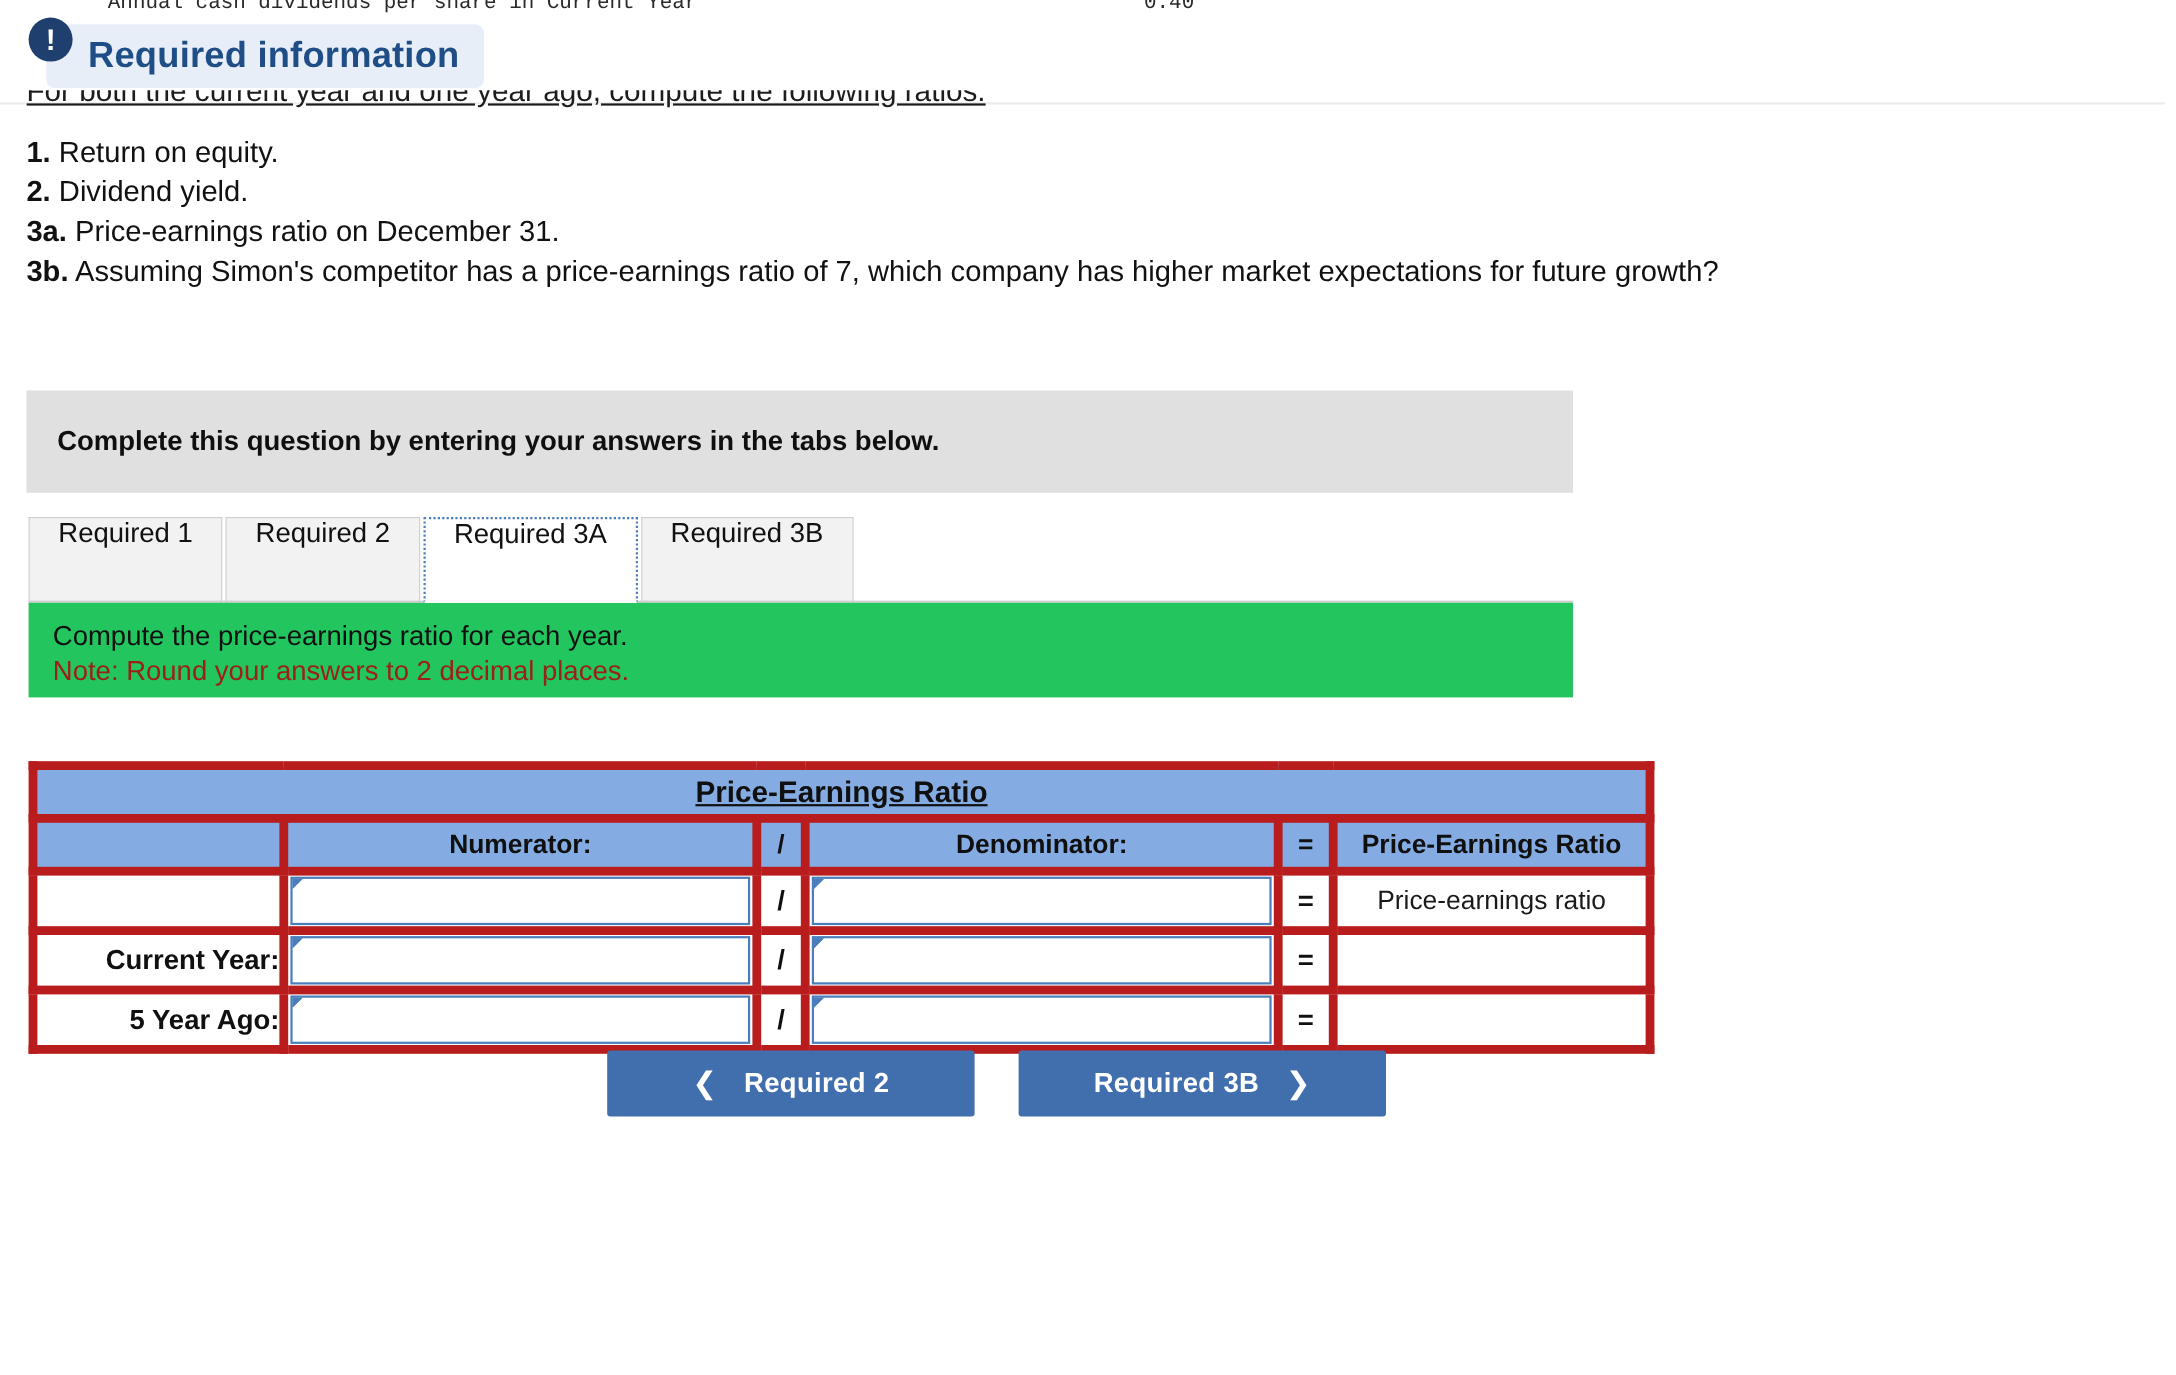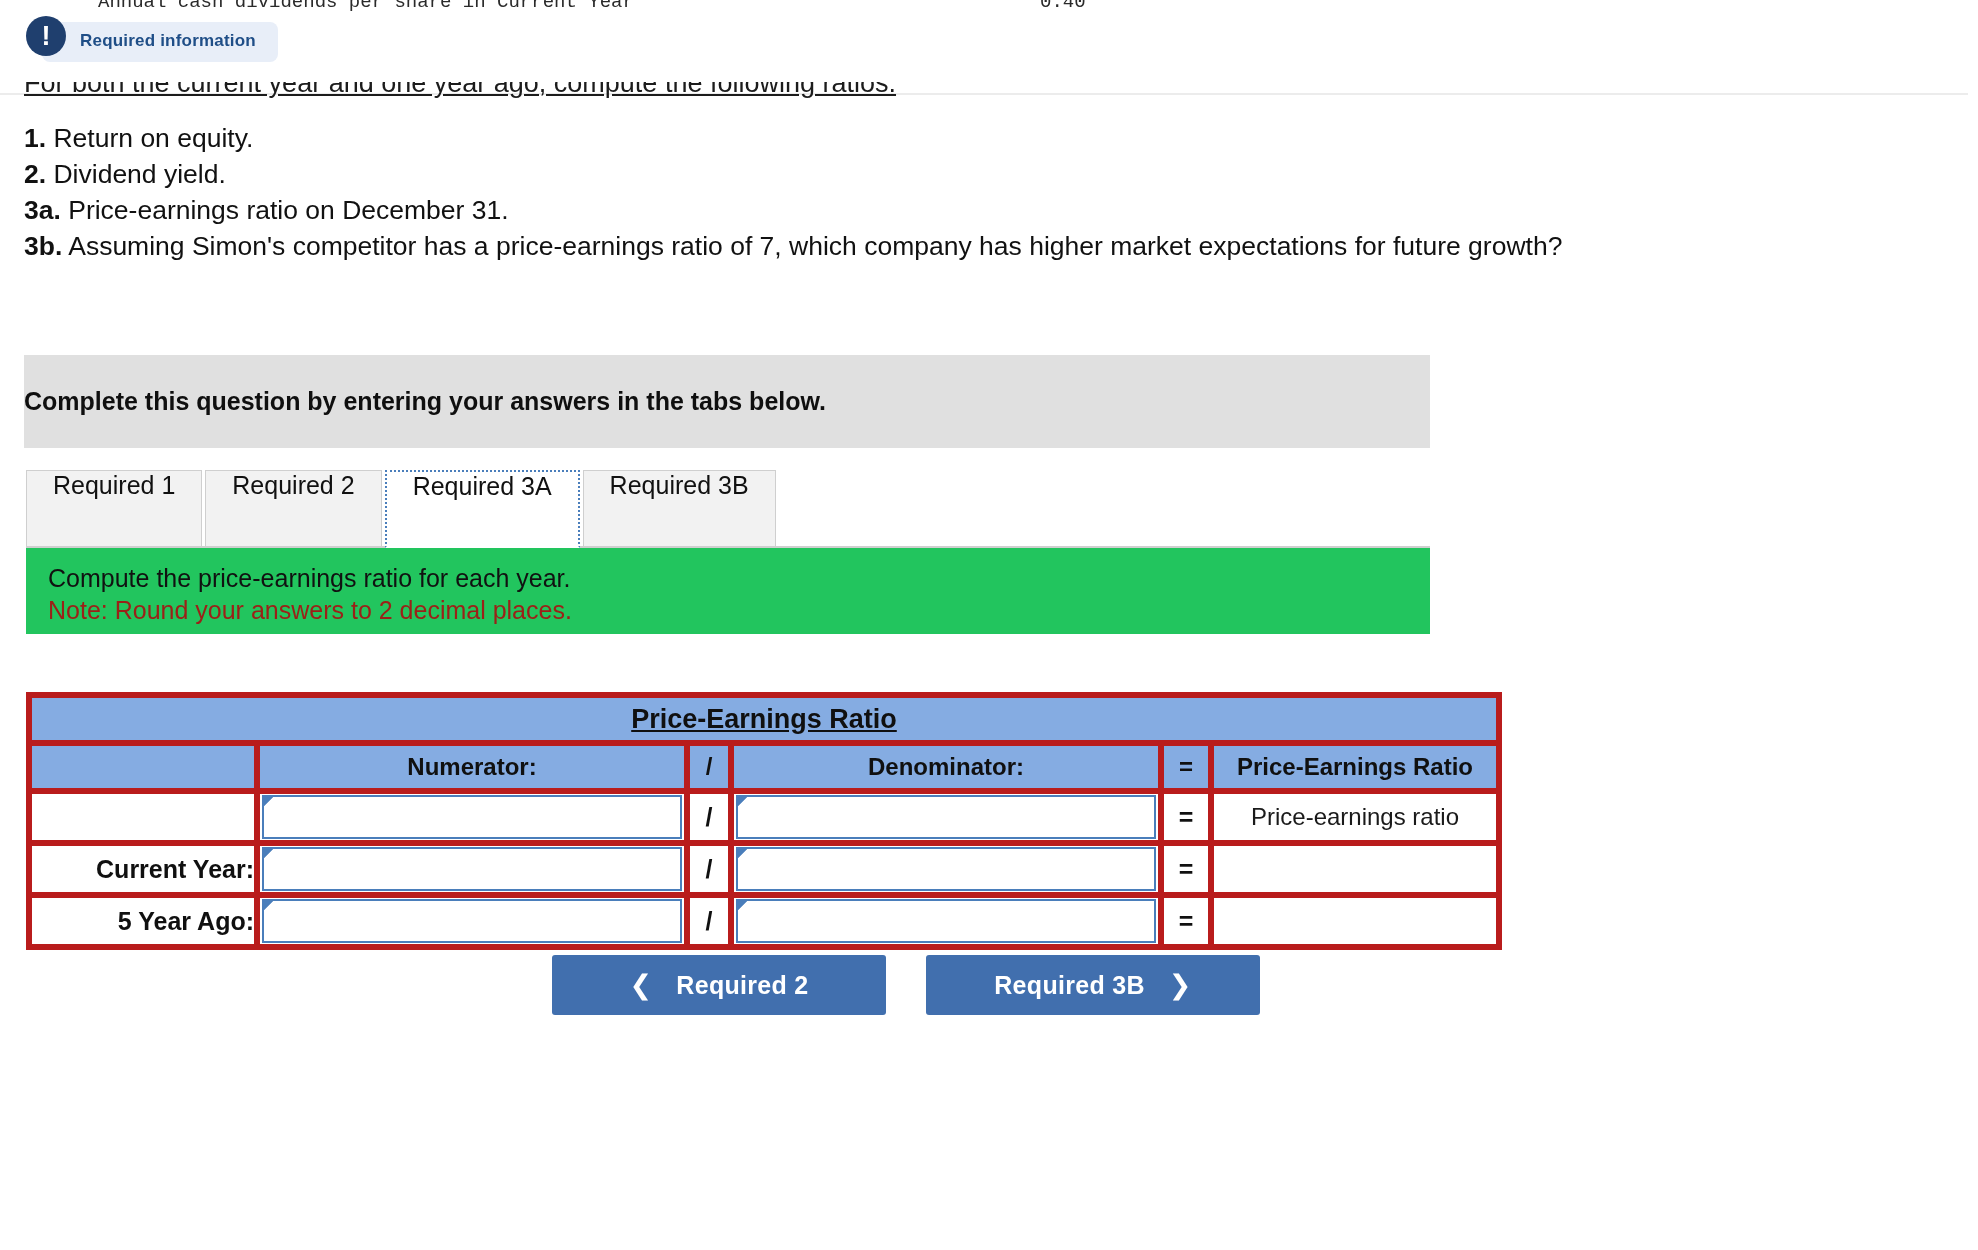--- a/index.html
+++ b/index.html
@@ -47,21 +47,21 @@
     top: 14px;
     height: 56px;
   }
   .req-info-pill {
     position: absolute;
     left: 28px;
     top: 8px;
     background: #e8eef8;
     border-radius: 8px;
     padding: 9px 22px 11px 38px;
-    font-size: 17px;
+    font-size: 33px;
     font-weight: bold;
     color: #1f4e87;
     letter-spacing: 0.2px;
     white-space: nowrap;
   }
   .req-info-badge {
     position: absolute;
     left: 12px;
     top: 2px;
     width: 40px;
@@ -117,20 +117,21 @@
     position: absolute;
     left: 24px;
     top: 355px;
     width: 1406px;
     height: 93px;
     background: #e0e0e0;
     display: flex;
     align-items: center;
   }
   .complete-banner .txt {
+    margin-left: 28px;
     font-size: 25px;
     font-weight: bold;
     color: #0f0f0f;
   }
 
   
   .tab-strip {
     position: absolute;
     left: 26px;
     top: 470px;
@@ -194,21 +195,21 @@
   
   .ratio-table {
     position: absolute;
     left: 26px;
     top: 692px;
     border-collapse: collapse;
     table-layout: fixed;
     font-size: 24px;
   }
   .ratio-table td, .ratio-table th {
-    border: 6px solid #b91c1c;
+    border: 8px solid #b91c1c;
     padding: 0;
     height: 48px;
     box-sizing: border-box;
   }
   .ratio-table .hdr {
     background: #85ACE2;
     font-weight: bold;
     text-align: center;
     color: #101010;
   }

